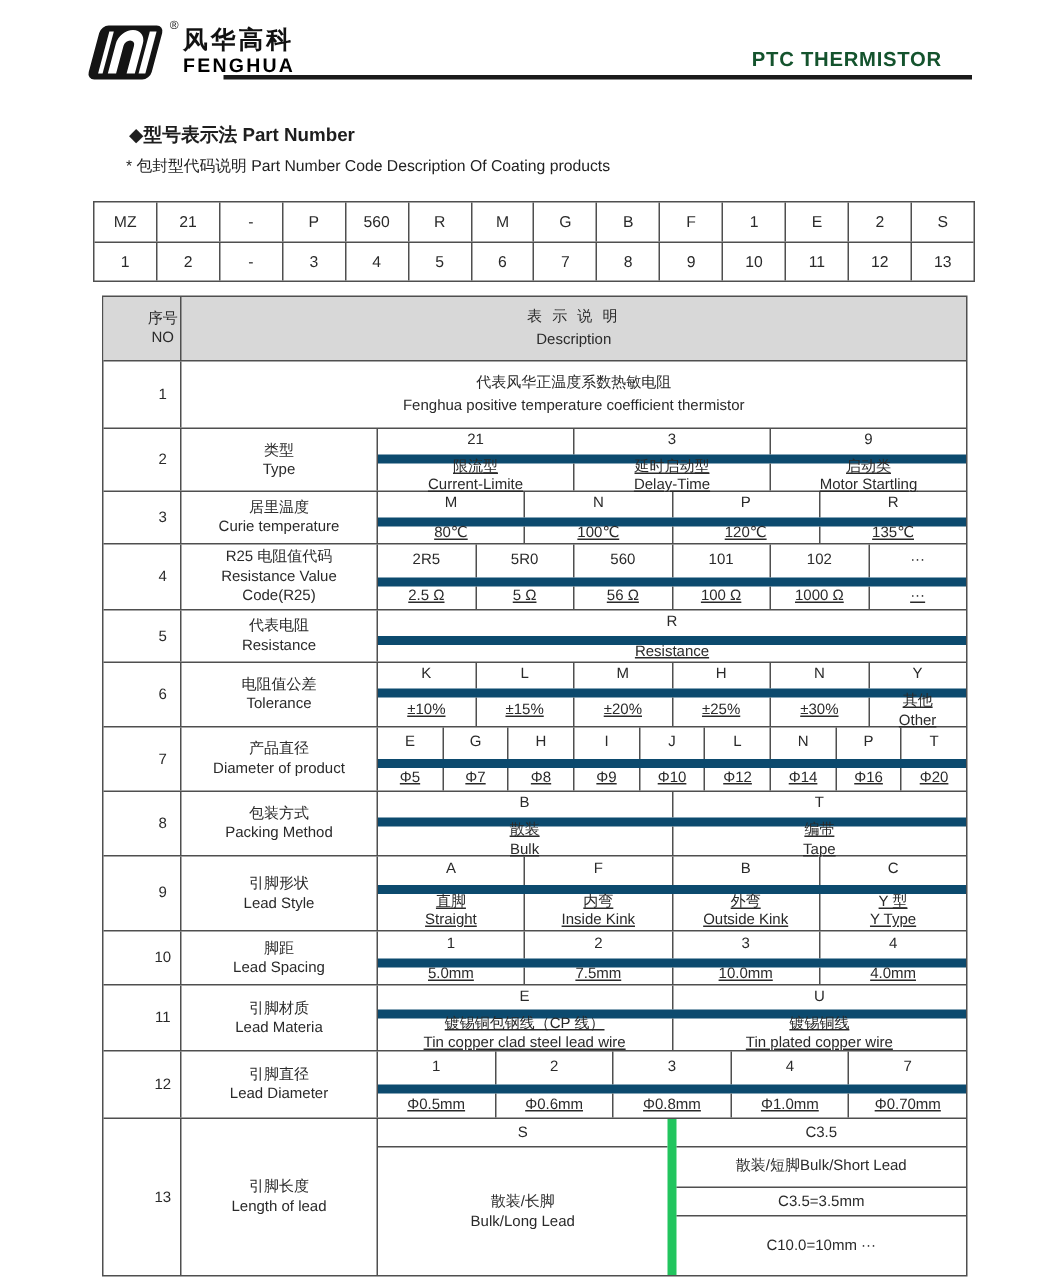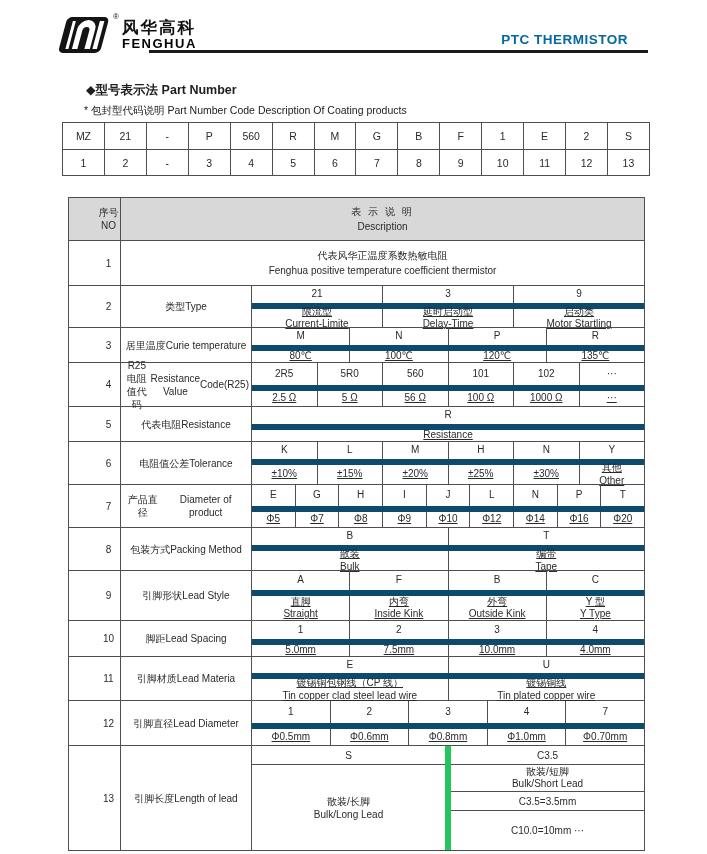--- a/index.html
+++ b/index.html
@@ -13,58 +13,58 @@
 
   
   .logo { position:absolute; left:57px; top:15px; display:flex; align-items:flex-start; }
   .logo-mark { position:relative; width:58px; height:40px; }
   .logo-reg { position:absolute; right:-4px; top:-3px; font-size:8px; color:#111; }
   .brand { margin-left:7px; padding-top:3px; }
   .brand-cn { font-size:16.5px; font-weight:bold; letter-spacing:2px; color:#111; line-height:1.1; }
   .brand-en { font-size:13px; font-weight:bold; letter-spacing:1.5px; color:#000000; line-height:1.2; }
   .header-rule { position:absolute; left:149px; top:50px; width:499px; height:3px; background:#1b1b1b; }
   .page-title { position:absolute; top:32px; left:0; width:628px; text-align:right;
-                font-size:13.5px; font-weight:bold; color:#0369a1; letter-spacing:.5px; }
+                font-size:13.5px; font-weight:bold; color:#14532d; letter-spacing:.5px; }
 
   
   .section-title { position:absolute; left:86px; top:82px; font-size:12.5px; font-weight:bold; color:#1e1e1e; }
   .section-subtitle { position:absolute; left:84px; top:104px; font-size:10.5px; color:#222; }
 
   
-  .pn-table { position:absolute; left:62px; top:122px; width:588px; border:1px solid #4f4f4f; }
+  .pn-table { position:absolute; left:62px; top:134px; width:588px; border:1px solid #4f4f4f; }
   .pn-row { display:flex; height:26px; }
   .pn-row + .pn-row { border-top:1px solid #4f4f4f; }
   .pn-cell { flex:1; display:flex; align-items:center; justify-content:center; font-size:10.5px; }
   .pn-cell + .pn-cell { border-left:1px solid #4f4f4f; }
 
   
   .main-table { position:absolute; left:68px; top:197px; width:577px; border:1px solid #4f4f4f; font-size:10px; }
   .t-row { display:flex; align-items:stretch; }
   .t-row + .t-row { border-top:1px solid #4f4f4f; }
   .t-head { background:#d8d8d8; }
   .c-no { flex:0 0 52px; display:flex; flex-direction:column; align-items:center; justify-content:center;
           border-right:1px solid #4f4f4f; text-align:center; line-height:1.3;padding-left:28px; }
-  .c-label { flex:0 0 131px; display:flex; flex-direction:row; align-items:center; justify-content:center;
+  .c-label { flex:0 0 131px; display:flex; flex-direction:column; align-items:center; justify-content:center;
              border-right:1px solid #4f4f4f; text-align:center; line-height:1.3; padding:1px 2px; }
   .c-full { flex:1; display:flex; flex-direction:column; align-items:center; justify-content:center;
             text-align:center; line-height:1.55; }
   .c-val { flex:1; display:flex; flex-direction:column; min-width:0; }
   .sub-row { display:flex; flex:1 1 auto; min-height:0; }
   .sub-row.fixed { flex:0 0 auto; }
   .sub-row + .sub-row { border-top:6px solid #0c4a6e;text-decoration:underline; }
   .sub-cell { flex:1; display:flex; flex-direction:column; align-items:center; justify-content:center;
               text-align:center; line-height:1.25; padding:1px 1px; min-width:0; }
   .sub-cell + .sub-cell { border-left:1px solid #4f4f4f; }
   .half { flex:1; display:flex; flex-direction:column; min-width:0; }
   .half + .half { border-left:6px solid #22c55e; }
   .half-head { flex:0 0 19px; display:flex; align-items:center; justify-content:center; border-bottom:1px solid #4f4f4f; }
   .half-body { flex:1; display:flex; flex-direction:column; align-items:center; justify-content:center;
                text-align:center; line-height:1.3; }
   .half-item { flex:0 0 19px; display:flex; align-items:center; justify-content:center; border-bottom:1px solid #4f4f4f; }
-  .half-item.tall { flex:0 0 27px; flex-direction:column; line-height:1.25; }
+  .half-item.tall { flex:0 0 27px; flex-direction:row; line-height:1.25; }
   .half-item.last { flex:1; border-bottom:none; }
   .ls2 { letter-spacing:2px; }
 </style>
 </head>
 <body>
 
 <div class="page">
 
   <div class="logo">
     <div class="logo-mark">

